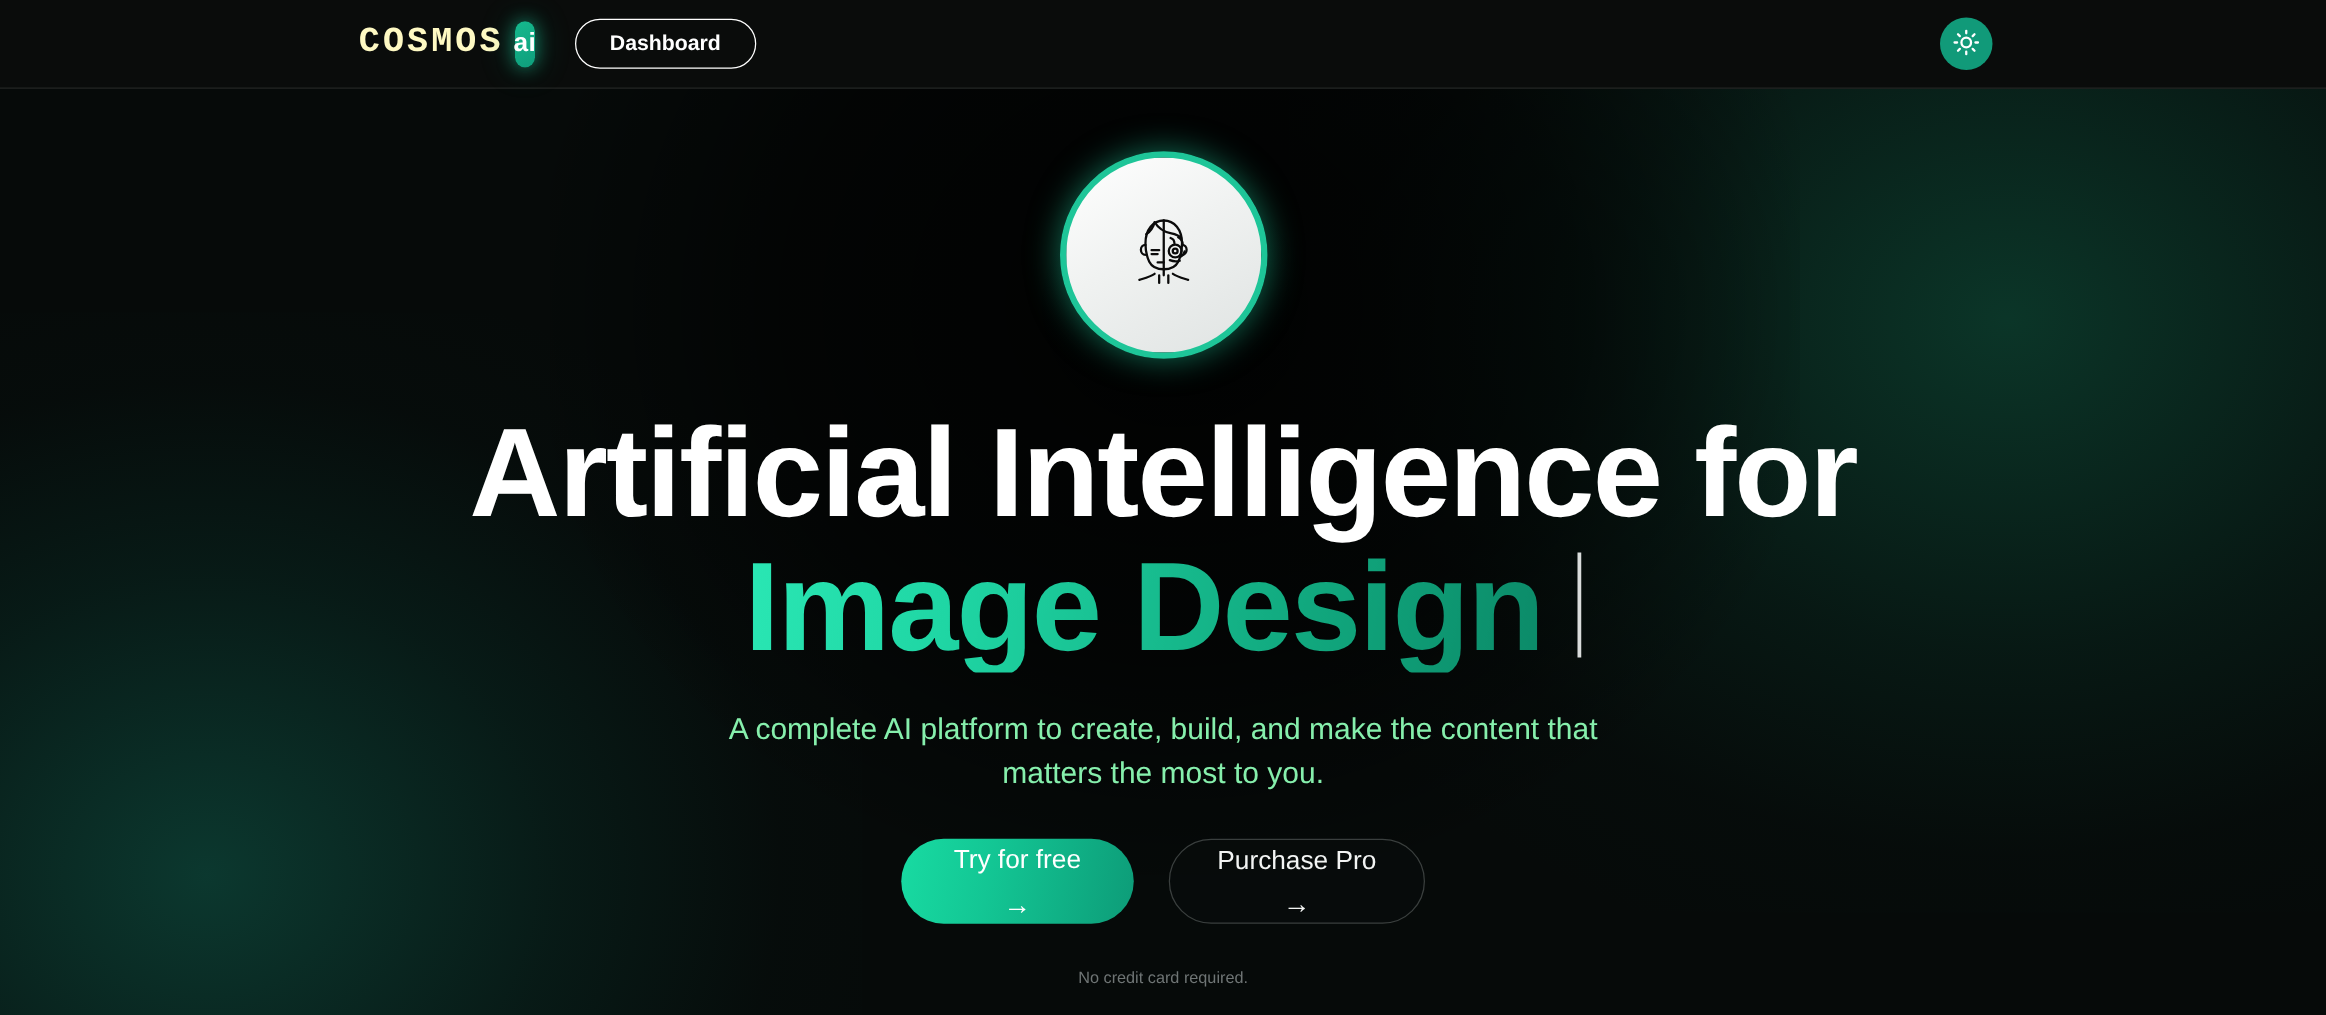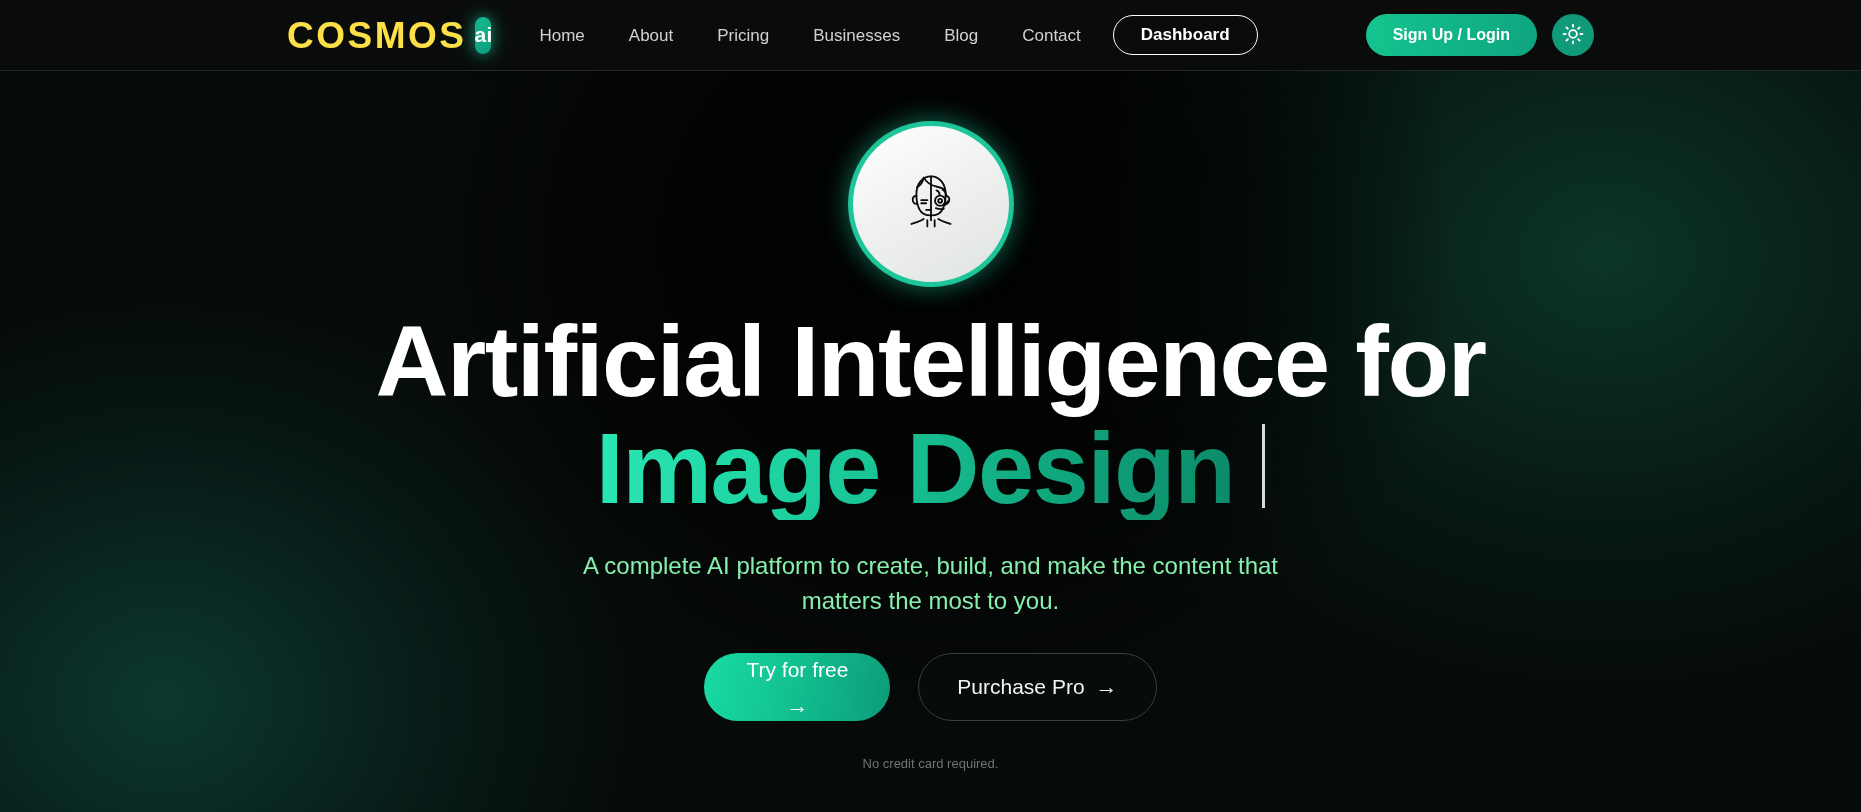--- a/index.html
+++ b/index.html
@@ -32,23 +32,23 @@
   .header {
     position:absolute; left:0; top:0; width:1861px; height:71px;
     background:#0a0c0b;
     border-bottom:1px solid #232625;
     display:flex; align-items:center;
     z-index:40;
   }
 
   .brand { display:flex; align-items:center; gap:9px; margin-left:287px; }
   .brand-word {
-    font-family:Liberation Sans, sans-serif;
-    font-size:37px; font-weight:700; letter-spacing:2.5px;
-    color:#fde047;
+    font-family:Liberation Mono, monospace;
+    font-size:28px; font-weight:700; letter-spacing:2.5px;
+    color:#fef9c3;
     line-height:1;
   }
   .brand-badge {
     display:flex; align-items:center; justify-content:center;
     width:16px; height:37px; border-radius:10px;
     background:linear-gradient(150deg,#15b98d 0%,#0f9e7c 100%);
     color:#ffffff; font-size:21px; font-weight:700; letter-spacing:0.3px;
     box-shadow:0 0 14px rgba(25,200,155,0.6), 0 0 28px rgba(25,200,155,0.3);
   }
 
@@ -92,21 +92,21 @@
   .hero-avatar {
     margin-top:50px;
     width:166px; height:166px; border-radius:50%;
     background:linear-gradient(150deg,#ffffff 0%,#f0f2f1 45%,#dfe3e2 100%);
     border:5px solid #1ec598;
     box-shadow:0 0 26px rgba(30,197,152,0.55);
     display:flex; align-items:center; justify-content:center;
   }
 
   .headline {
-    margin-top:23px;
+    margin-top:41px;
     font-size:101px; font-weight:700; line-height:1.02;
     color:#ffffff; letter-spacing:-1.5px; text-align:left;
     white-space:nowrap;
   }
 
   .headline-accent-row {
     display:flex; align-items:center; justify-content:flex-end;
     margin-top:4px; line-height:1.02;gap:24px;
   }
   .headline-accent {
@@ -131,21 +131,21 @@
   .cta-primary {
     display:flex; align-items:center; justify-content:center; gap:13px;
     height:68px; padding:0 42px; border-radius:34px; border:none;
     background:linear-gradient(100deg,#18dba2 0%,#13c694 38%,#0d9c78 100%);
     color:#ffffff; font-size:21px; cursor:pointer; white-space:nowrap;flex-direction:column;
   }
   .cta-secondary {
     display:flex; align-items:center; justify-content:center; gap:11px;
     height:68px; padding:0 38px; border-radius:34px;
     border:1.4px solid #3a3f3e; background:rgba(10,13,12,0.55);
-    color:#f2f4f3; font-size:21px; cursor:pointer; white-space:nowrap;
+    color:#f2f4f3; font-size:21px; cursor:pointer; white-space:nowrap;flex-direction:column;
   }
   .arrow { font-size:22px; line-height:1; }
 
   .fineprint { margin-top:35px; font-size:13px; color:#6f7575; }
 </style>
 </head>
 <body>
 
 <div class="page">
 
@@ -153,33 +153,24 @@
   <div class="glow glow-right"></div>
   <div class="glow glow-center-dim"></div>
 
   <header class="header">
 
     <div class="brand">
       <span class="brand-word">COSMOS</span>
       <span class="brand-badge">ai</span>
     </div>
 
-    <nav class="nav">
-      <a class="nav-link">Home</a>
-      <a class="nav-link">About</a>
-      <a class="nav-link">Pricing</a>
-      <a class="nav-link">Businesses</a>
-      <a class="nav-link">Blog</a>
-      <a class="nav-link">Contact</a>
-    </nav>
 
     <button class="dashboard-btn">Dashboard</button>
 
     <div class="header-right">
-      <button class="signup-btn">Sign Up / Login</button>
       <button class="theme-btn">
         <span>
           <svg width="22" height="22" viewBox="0 0 24 24" fill="none" stroke="#ffffff" stroke-width="2" stroke-linecap="round">
             <circle cx="12" cy="12" r="4.2"></circle>
             <line x1="12" y1="1.8" x2="12" y2="4"></line>
             <line x1="12" y1="20" x2="12" y2="22.2"></line>
             <line x1="1.8" y1="12" x2="4" y2="12"></line>
             <line x1="20" y1="12" x2="22.2" y2="12"></line>
             <line x1="4.8" y1="4.8" x2="6.4" y2="6.4"></line>
             <line x1="17.6" y1="17.6" x2="19.2" y2="19.2"></line>

